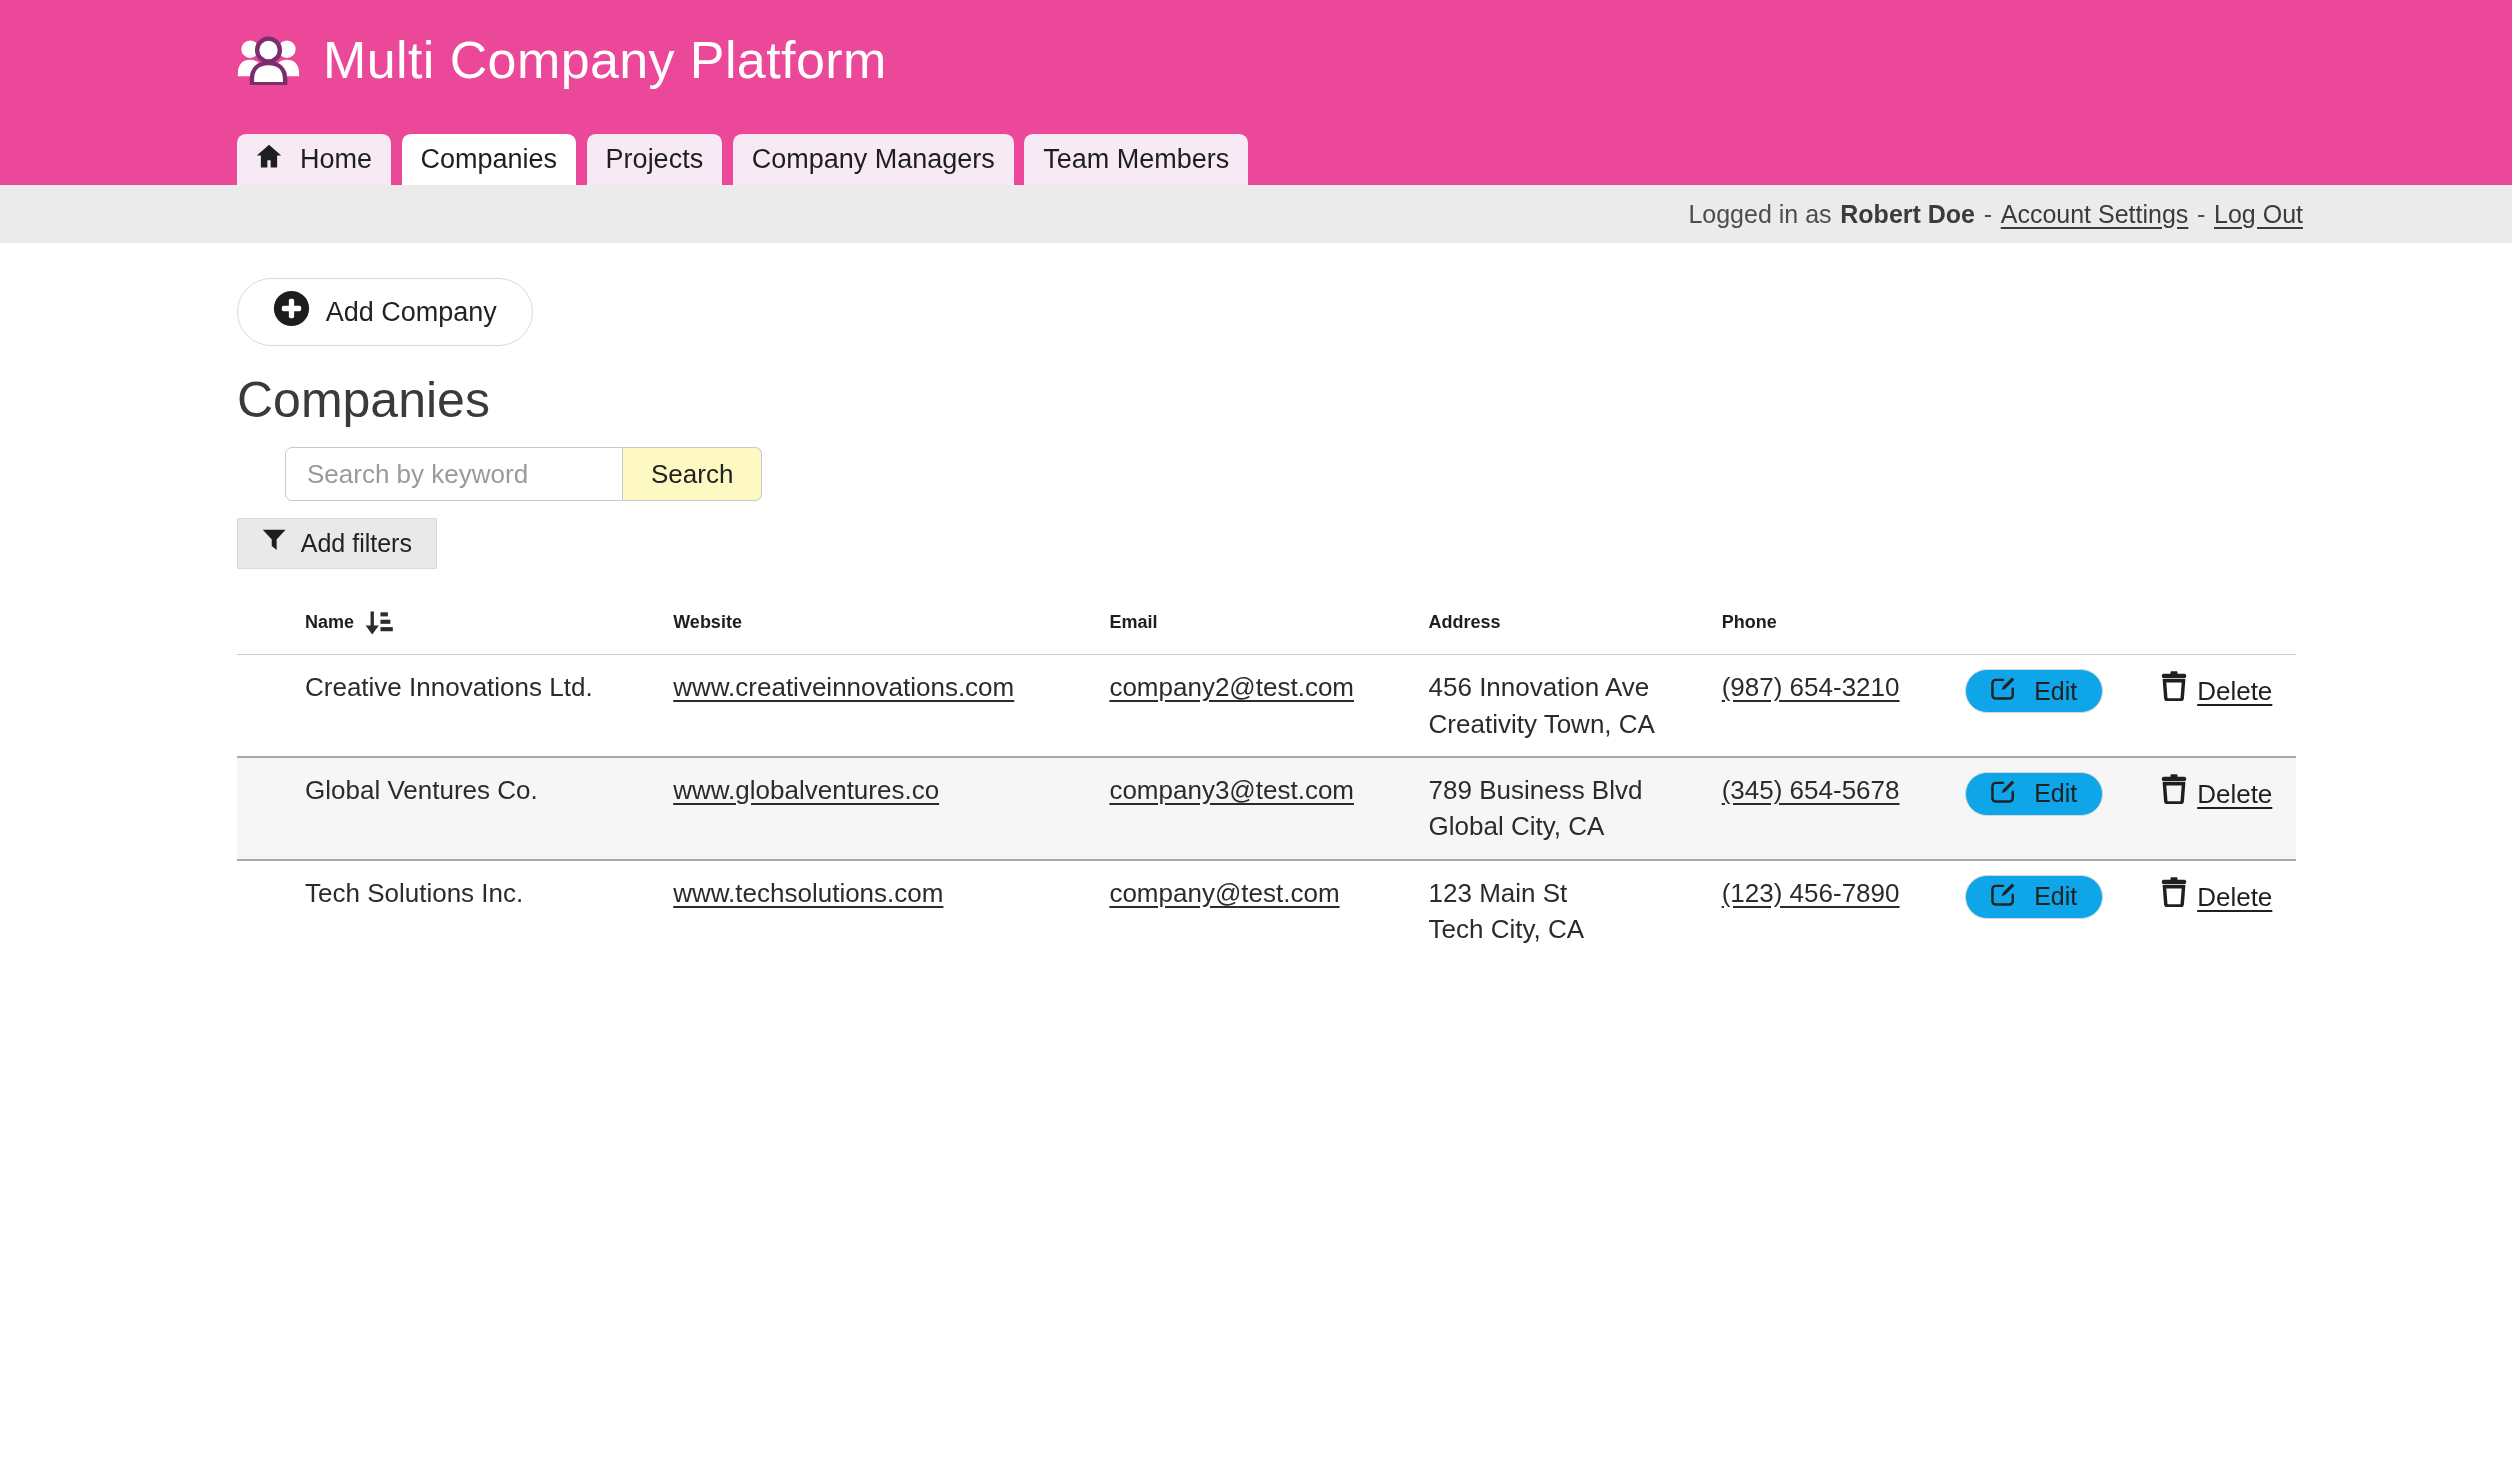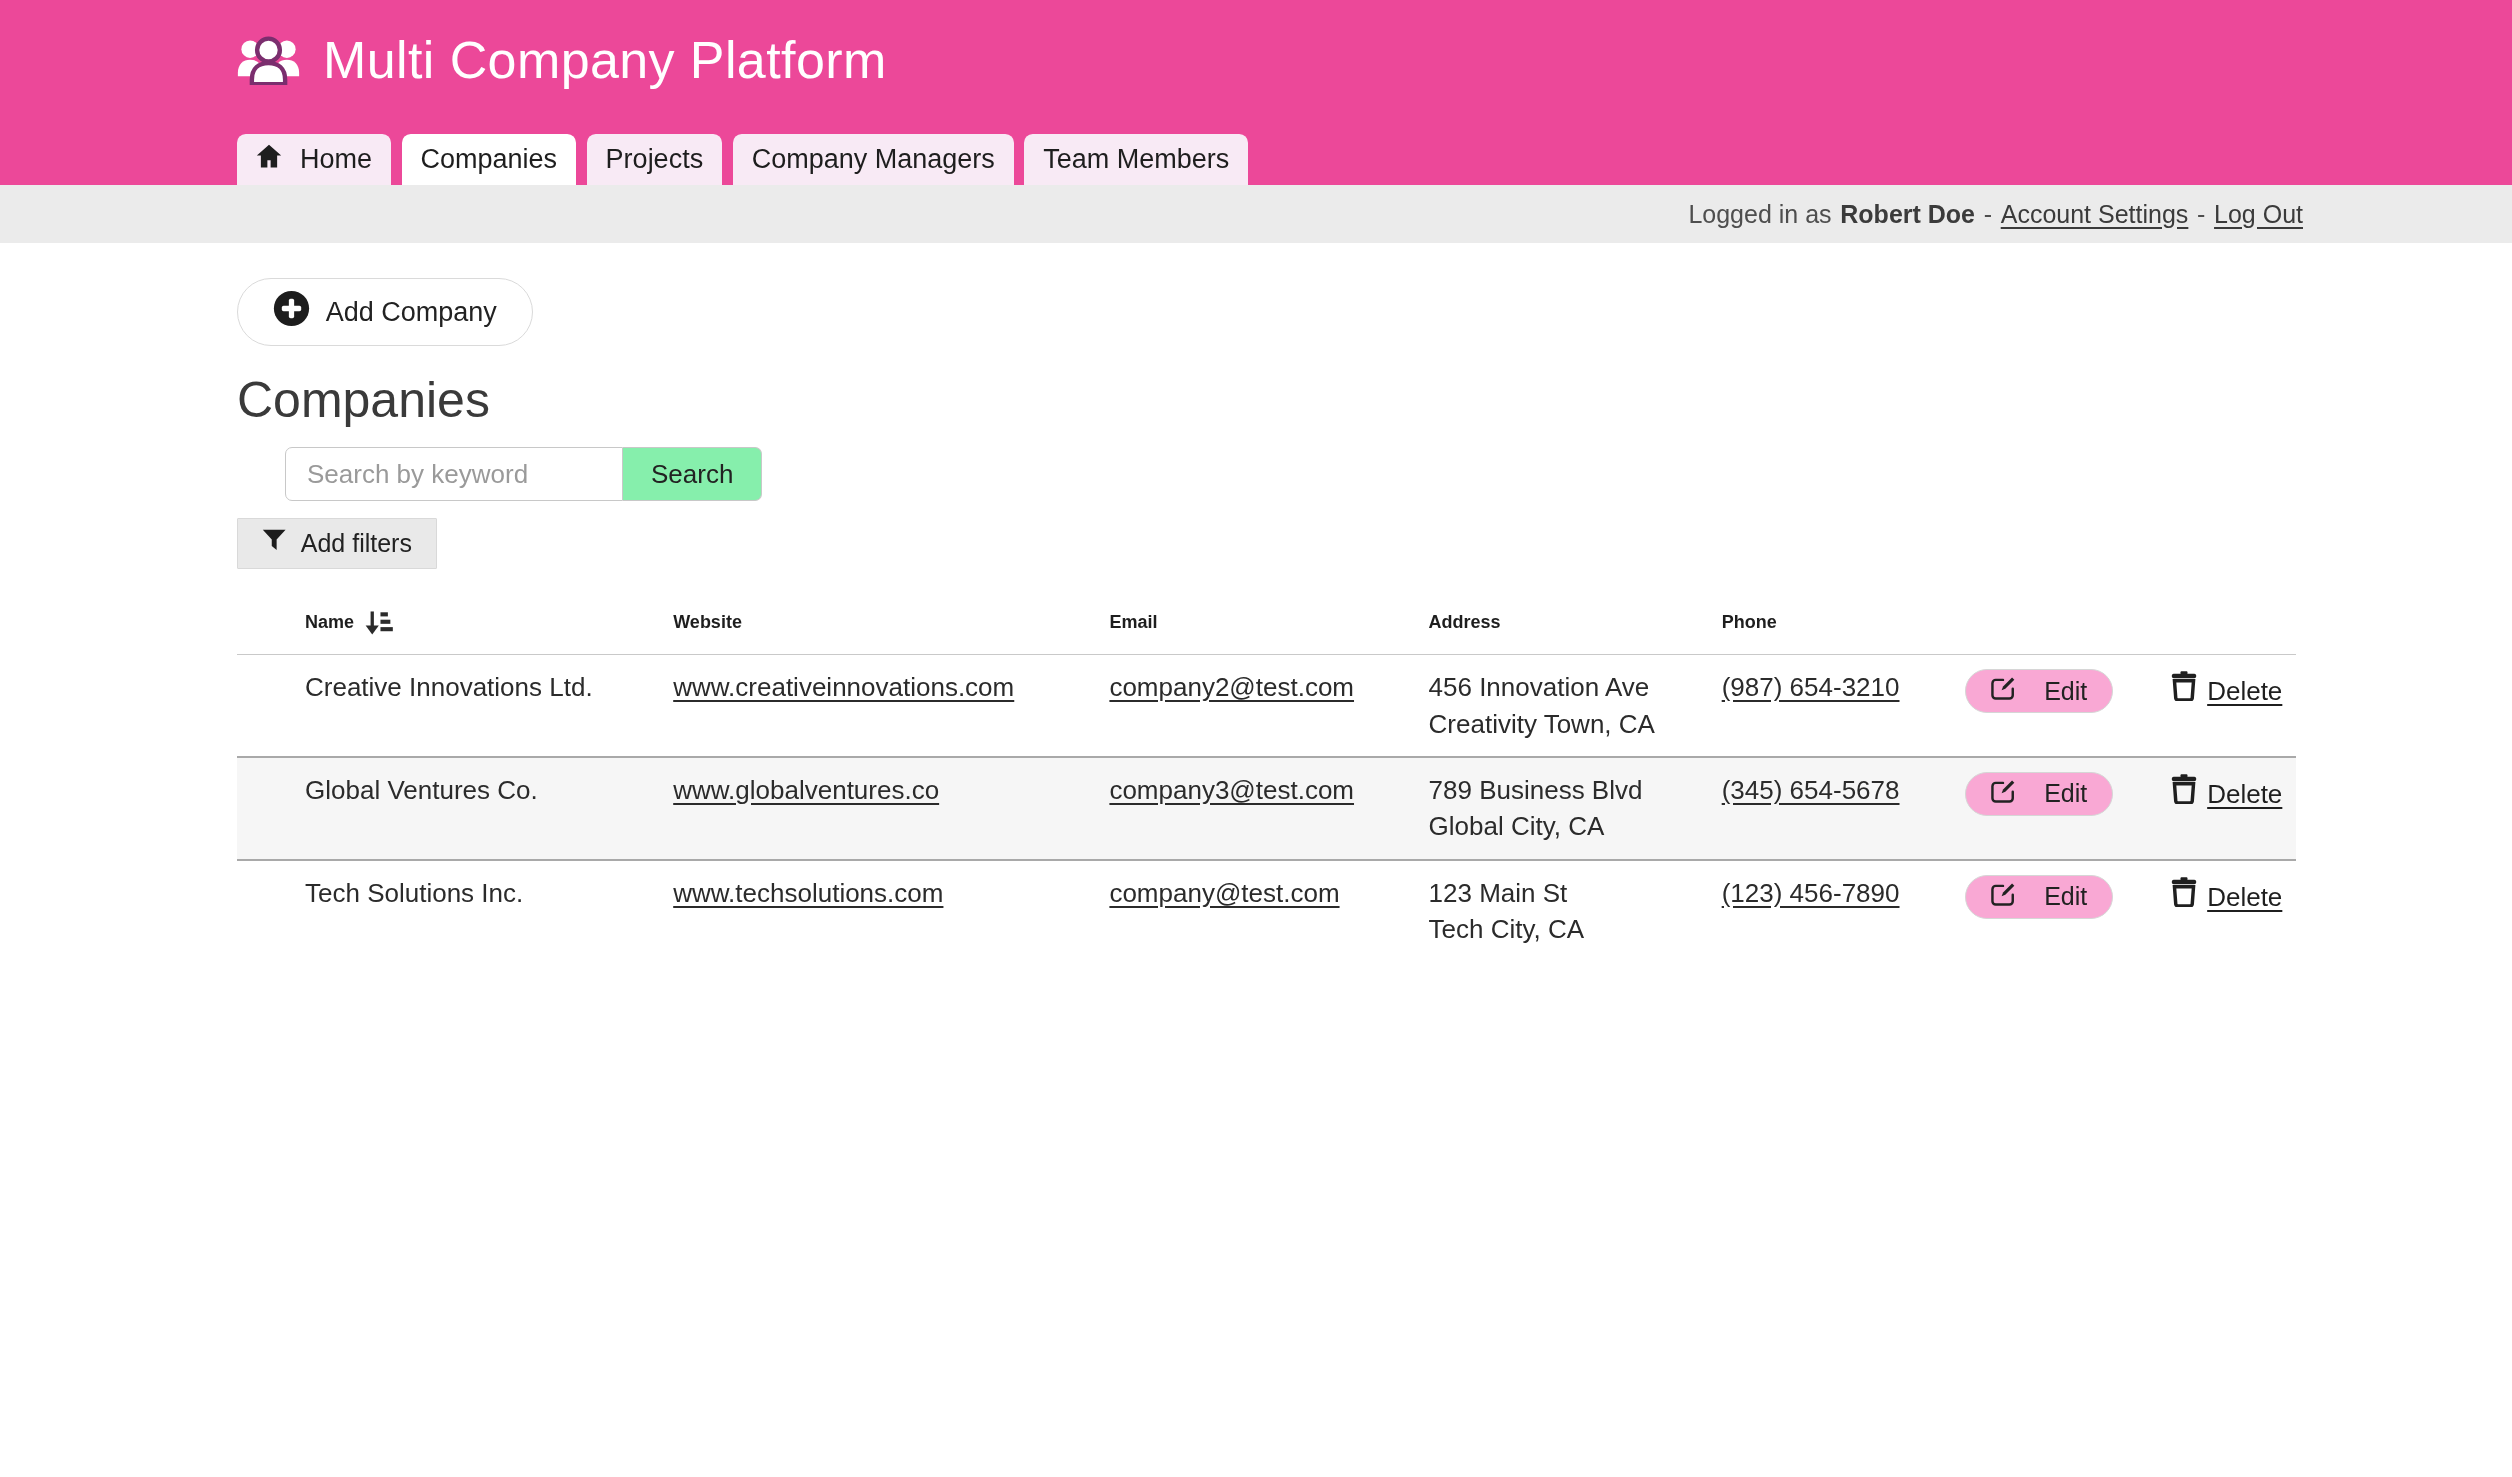--- a/index.html
+++ b/index.html
@@ -28,42 +28,42 @@
   .add-company-btn { margin-top:35px; height:68px; display:inline-flex; align-items:center; gap:15.7px;
                      padding:12px 35px; background:#fff; border:1.7px solid #dadada; border-radius:35px;
                      font-size:27px; color:#222; font-family:inherit; cursor:pointer; }
 
   h1.page-title { margin-top:23px; font-size:50px; font-weight:400; color:#3a3a3a; line-height:1.25; }
 
   .search-row { margin-top:15.7px; display:flex;margin-left:48px; }
   .search-input { width:338px; height:54px; border:1.7px solid #c8c8c8; border-radius:7px 0 0 7px;
                   padding:0 21px; font-size:26px; color:#333; font-family:inherit; outline:none; }
   .search-input::placeholder { color:#9a9a9a; }
-  .search-btn { height:54px; padding:0 28px; background:#86efac; border:1.7px solid #c8c8c8; border-left:none;
+  .search-btn { height:54px; padding:0 28px; background:#fef9c3; border:1.7px solid #c8c8c8; border-left:none;
                 border-radius:0 7px 7px 0; font-size:26px; color:#222; font-family:inherit; cursor:pointer; }
 
   .add-filters-btn { margin-top:16.6px; height:51px; display:inline-flex; align-items:center; gap:14px;
                      padding:0 24.4px; background:#e9e9e9; border:1.7px solid #d9d9d9; border-radius:1px;
                      font-size:25px; color:#222; font-family:inherit; cursor:pointer; }
 
   
   table.companies { margin-top:21px; width:2059px; border-collapse:collapse; table-layout:fixed; }
   table.companies th { text-align:left; font-size:18px; font-weight:700; color:#1e1e1e;
                        padding:19px 14px 17.4px 14px; border-bottom:1.7px solid #c9c9c9; vertical-align:middle; }
   table.companies td { font-size:26px; color:#2b2b2b; padding:14px 14px; vertical-align:top; line-height:1.4; }
   table.companies th:first-child, table.companies td:first-child { padding-left:68px; }
   table.companies tbody tr + tr td { border-top:2.6px solid #a9a9a9; }
   table.companies tbody tr:nth-child(even) { background:#f6f6f6; }
 
   .cell-link { color:#2b2b2b; text-decoration:underline; text-underline-offset:3.5px; cursor:pointer; }
   .addr-line { display:block; }
 
   .actions { display:flex; align-items:center; gap:35px; }
-  .edit-btn { height:44px; display:inline-flex; align-items:center; gap:28px; padding:0 24.4px;
-              background:#f9a8d4; border:1.7px solid #d6d6d6; border-radius:23px; font-size:25px; color:#222;
+  .edit-btn { height:44px; display:inline-flex; align-items:center; gap:18px; padding:0 24.4px;
+              background:#0ea5e9; border:1.7px solid #d6d6d6; border-radius:23px; font-size:25px; color:#222;
               font-family:inherit; cursor:pointer; white-space:nowrap; }
   .delete-wrap { display:inline-flex; align-items:center; gap:10.5px; margin-left:23px; }
   .delete-link { color:#1f1f1f; text-decoration:underline; text-underline-offset:3.5px; font-size:26px; cursor:pointer; }
 
   .sort-icon { margin-left:8.7px; vertical-align:-3.5px; }
   svg { display:block; }
   th .sort-icon, .tab svg, .edit-btn svg, .delete-wrap svg, .add-company-btn svg, .add-filters-btn svg { display:inline-block; }
 </style>
 </head>
 <body>

